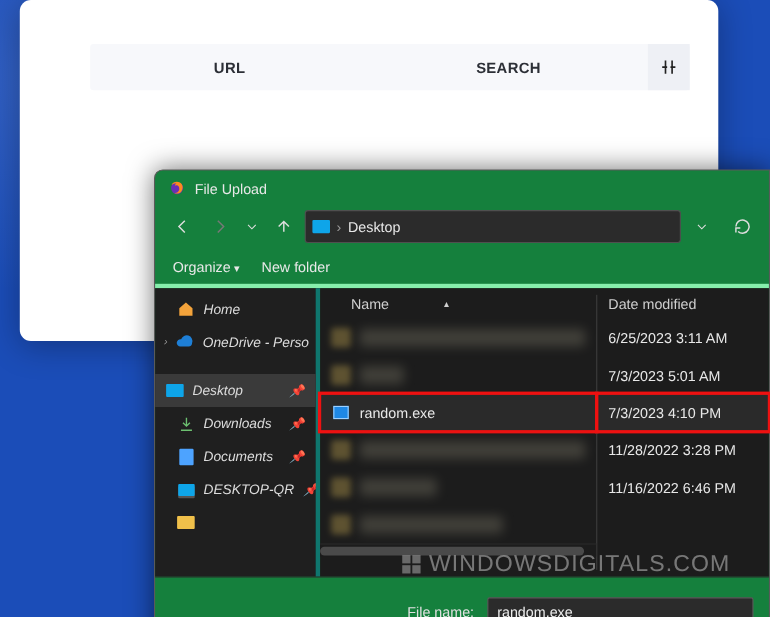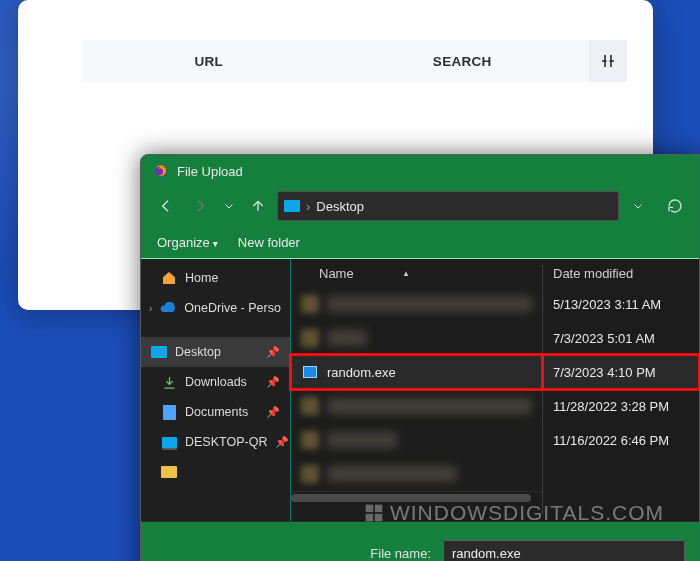--- a/index.html
+++ b/index.html
@@ -41,25 +41,25 @@
 .nav-btn { width:30px; height:30px; display:flex; align-items:center; justify-content:center; color:#ddd; }
 .breadcrumb {
   flex:1; height:30px; background:#2b2b2b; border:1px solid #4f4f4f;
   display:flex; align-items:center; gap:6px; padding:0 6px; border-radius:3px;
 }
 .breadcrumb .sep { color:#999; }
 .bc-icon { width:16px; height:12px; background:#0ea5e9; border-radius:1px; display:inline-block; }
 .bc-drop { width:30px; height:30px; display:flex; align-items:center; justify-content:center; }
 .refresh { width:28px; height:28px; margin-left:4px; display:flex;align-items:center;justify-content:center; }
 
-.toolbar { display:flex; align-items:center; gap:20px; padding:6px 16px 8px; border-bottom:1px solid #86efac; }
+.toolbar { display:flex; align-items:center; gap:20px; padding:6px 16px 8px; border-bottom:4px solid #86efac; }
 .toolbar .caret { font-size:10px; margin-left:3px; }
 
 .body { display:flex; height:262px; }
-.sidebar { width:150px; background:#1f1f1f; border-right:1px solid #0f766e; padding-top:4px; }
+.sidebar { width:150px; background:#1f1f1f; border-right:4px solid #0f766e; padding-top:4px;font-style:italic; }
 .sb-item { display:flex; align-items:center; gap:8px; height:30px; padding:0 10px 0 20px; font-size:12.5px; color:#dcdcdc; white-space:nowrap; overflow:hidden; }
 .sb-item.expand { padding-left:8px; }
 .sb-item.selected { background:#3a3a3a; padding-left:10px; }
 .pin { margin-left:auto; font-size:11px; color:#aaa; }
 .ico { width:16px; height:16px; display:inline-flex; align-items:center; justify-content:center; flex:0 0 16px; }
 .ico-home { color:#f3a33b; }
 .ico-cloud { color:#1e7fd6; }
 .ico-desktop { width:16px;height:12px;background:#0ea5e9;border-radius:1px; }
 .ico-down { color:#5cb85c; }
 .ico-doc { width:13px;height:15px;background:#4da3ff;border-radius:1px; }
@@ -281,21 +281,21 @@
         <div class="hscroll">
             <div class="thumb"></div>
           </div>
       </div>
       <div class="col-sep"></div>
       <div class="col-date">
         <div class="fh">
             <span>Date modified</span>
           </div>
         <div class="frow">
-            <span>5/13/2023 3:11 AM</span>
+            <span>6/25/2023 3:11 AM</span>
           </div>
         <div class="frow">
             <span>7/3/2023 5:01 AM</span>
           </div>
         <div class="frow selected-file highlight">
             <span>7/3/2023 4:10 PM</span>
           </div>
         <div class="frow">
             <span>11/28/2022 3:28 PM</span>
           </div>

